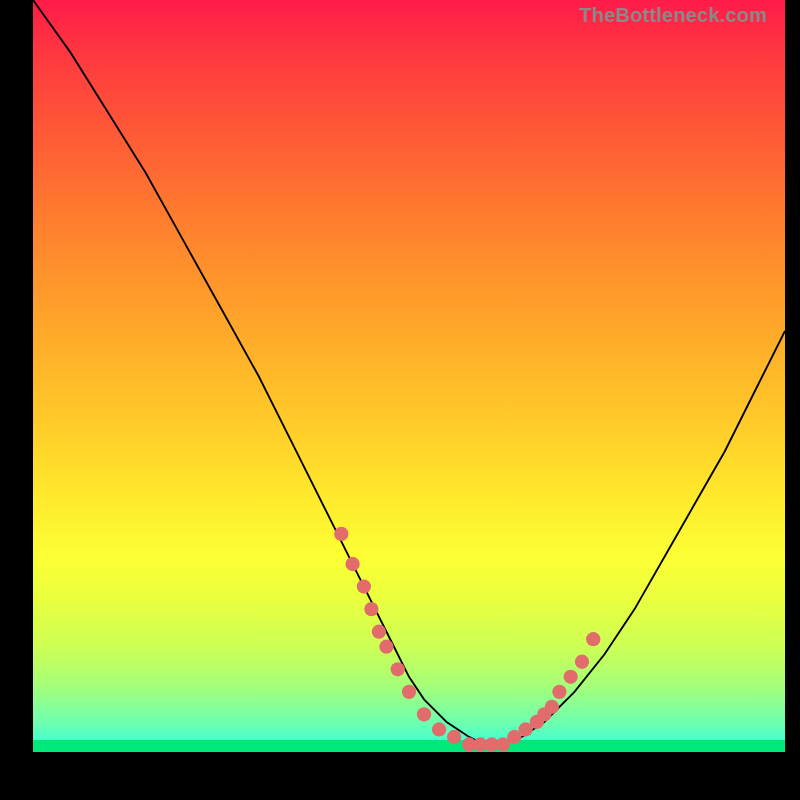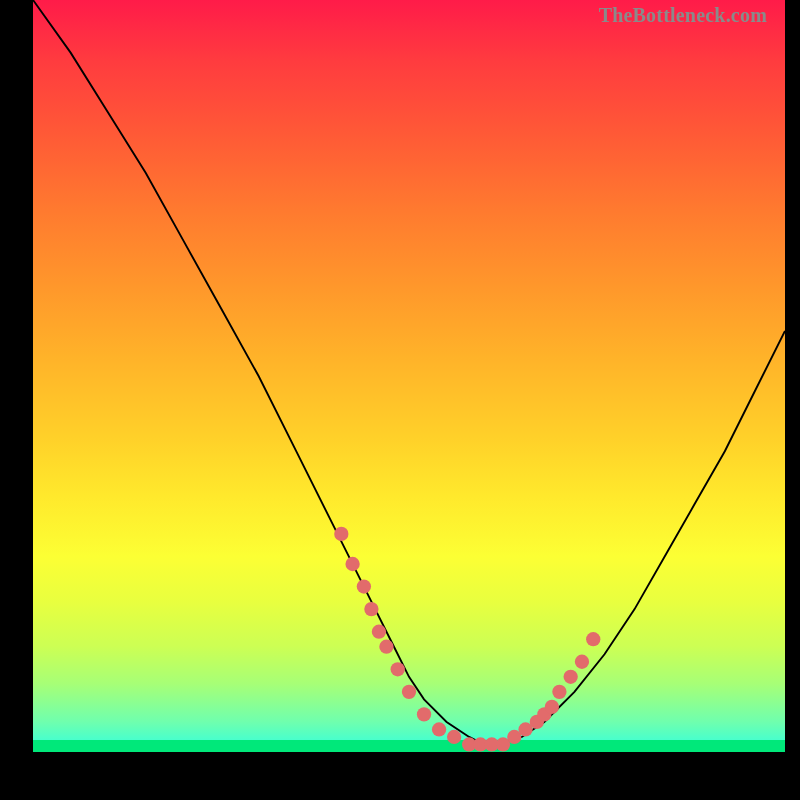--- a/index.html
+++ b/index.html
@@ -54,21 +54,21 @@
     left: 0;
     top: 0;
     width: 752px;
     height: 752px;
   }
   .watermark {
     position: absolute;
     top: 4px;
     right: 18px;
     color: #8a8a8a;
-    font-family: Liberation Serif, serif;
+    font-family: Liberation Sans, sans-serif;
     font-size: 20px;
     font-weight: 600;
     letter-spacing: 0.2px;
     user-select: none;
   }
 </style>
 </head>
 <body>
 
 <div class="frame">

